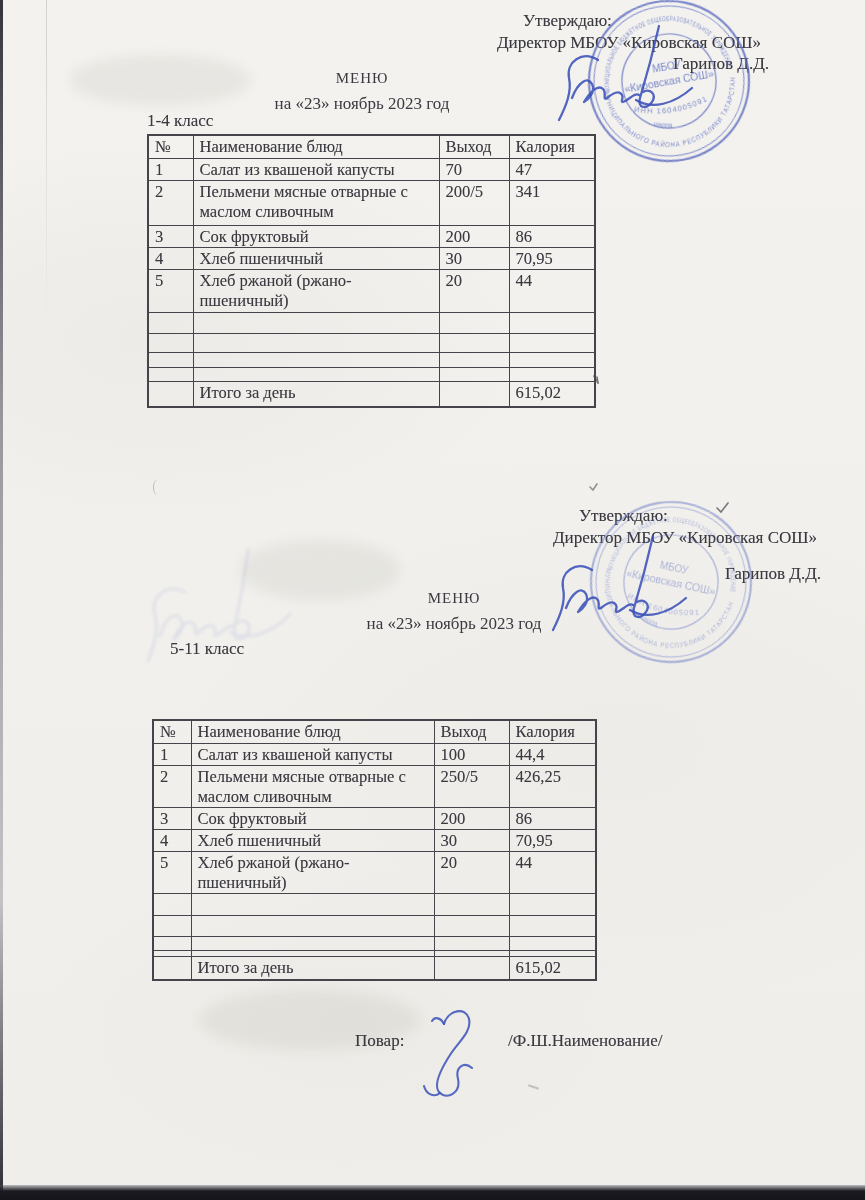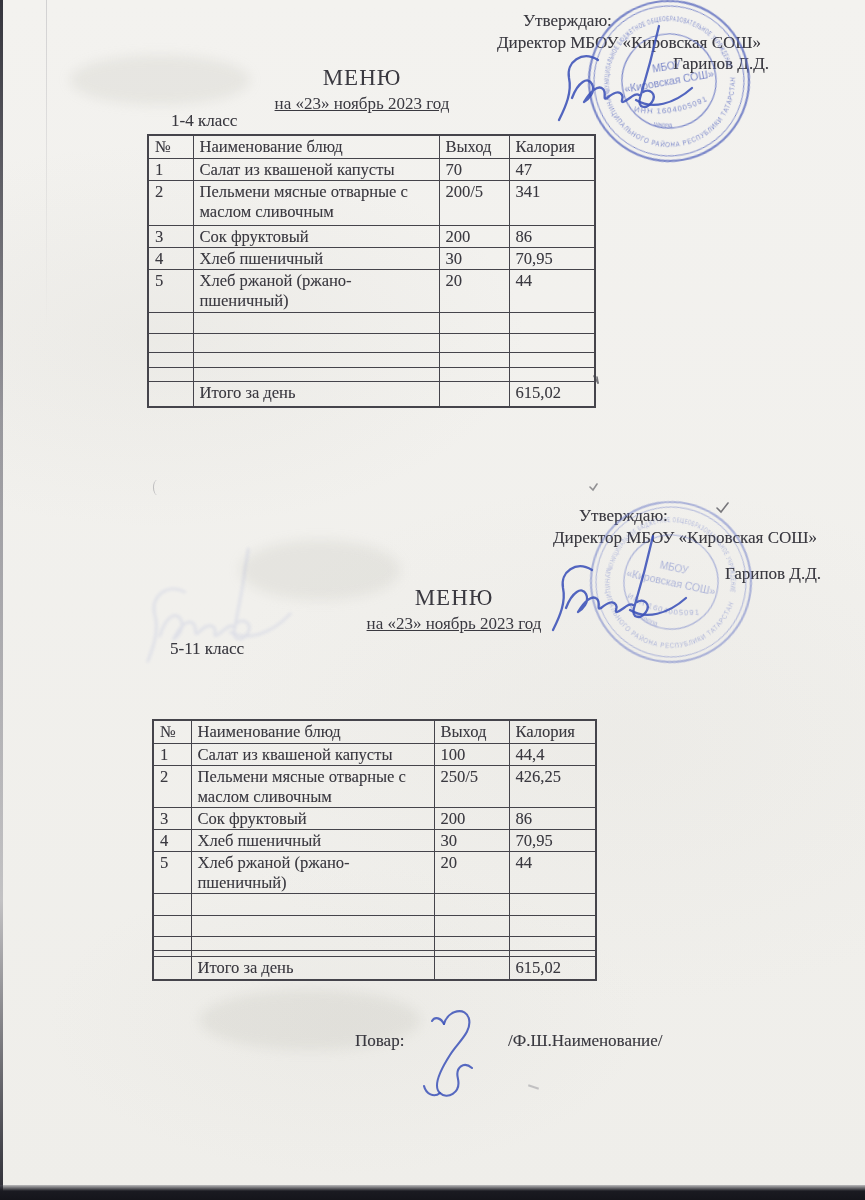--- a/index.html
+++ b/index.html
@@ -24,22 +24,22 @@
   .doc-text{font-size:17px;line-height:21.5px;text-shadow:.2px .2px .4px rgba(58,57,64,.35);}
 
   
   .approve{width:276px;}
   .approve .l1{padding-left:26px;}
   .approve .l3{text-align:right;padding-right:4px;}
   .approve2 .l3{margin-top:15px;padding-right:8px;}
 
   
   .titleblock{text-align:center;}
-  .titleblock .menu-title{font-size:23px;letter-spacing:1px;line-height:24px;}
-  .titleblock .menu-subtitle{font-size:17px;line-height:24px;margin-top:2px;text-decoration:underline;}
+  .titleblock .menu-title{font-size:15px;letter-spacing:1px;line-height:24px;}
+  .titleblock .menu-subtitle{font-size:17px;line-height:24px;margin-top:2px;}
 
   
   table.menu{border-collapse:collapse;table-layout:fixed;position:absolute;
     border:2px solid var(--line);background:transparent;}
   table.menu td{border:1.5px solid var(--line);vertical-align:top;
     font-size:16.5px;line-height:20px;padding:1px 5px 0 6px;
     text-shadow:.2px .2px .4px rgba(58,57,64,.3);overflow:hidden;}
   table.menu td.name-col{padding-right:14px;}
   table.menu td.total-cell{}
 
@@ -112,21 +112,21 @@
       <path d="M103,4 C98,26 90,56 84,76 C81,86 90,88 96,80 C101,72 94,66 87,70"></path>
       <path d="M80,78 C96,88 118,82 136,66"></path>
     </svg>
   </div>
 
 <div class="abs titleblock" style="left:62px;top:66px;width:600px;">
   <div class="menu-title">МЕНЮ</div>
   <div class="menu-subtitle">на «23» ноябрь 2023 год</div>
 </div>
 
-<div class="abs doc-text" style="left:147px;top:110px;margin-left:24px;">1-4 класс</div>
+<div class="abs doc-text" style="left:147px;top:110px;">1-4 класс</div>
 
 <table class="menu" style="left:147px;top:134px;width:447px;">
     <colgroup>
       <col style="width: 45px;">
       <col style="width: 246px;">
       <col style="width: 70px;">
       <col style="width: 86px;">
     </colgroup>
     <tbody>
       <tr style="height: 23px;">

